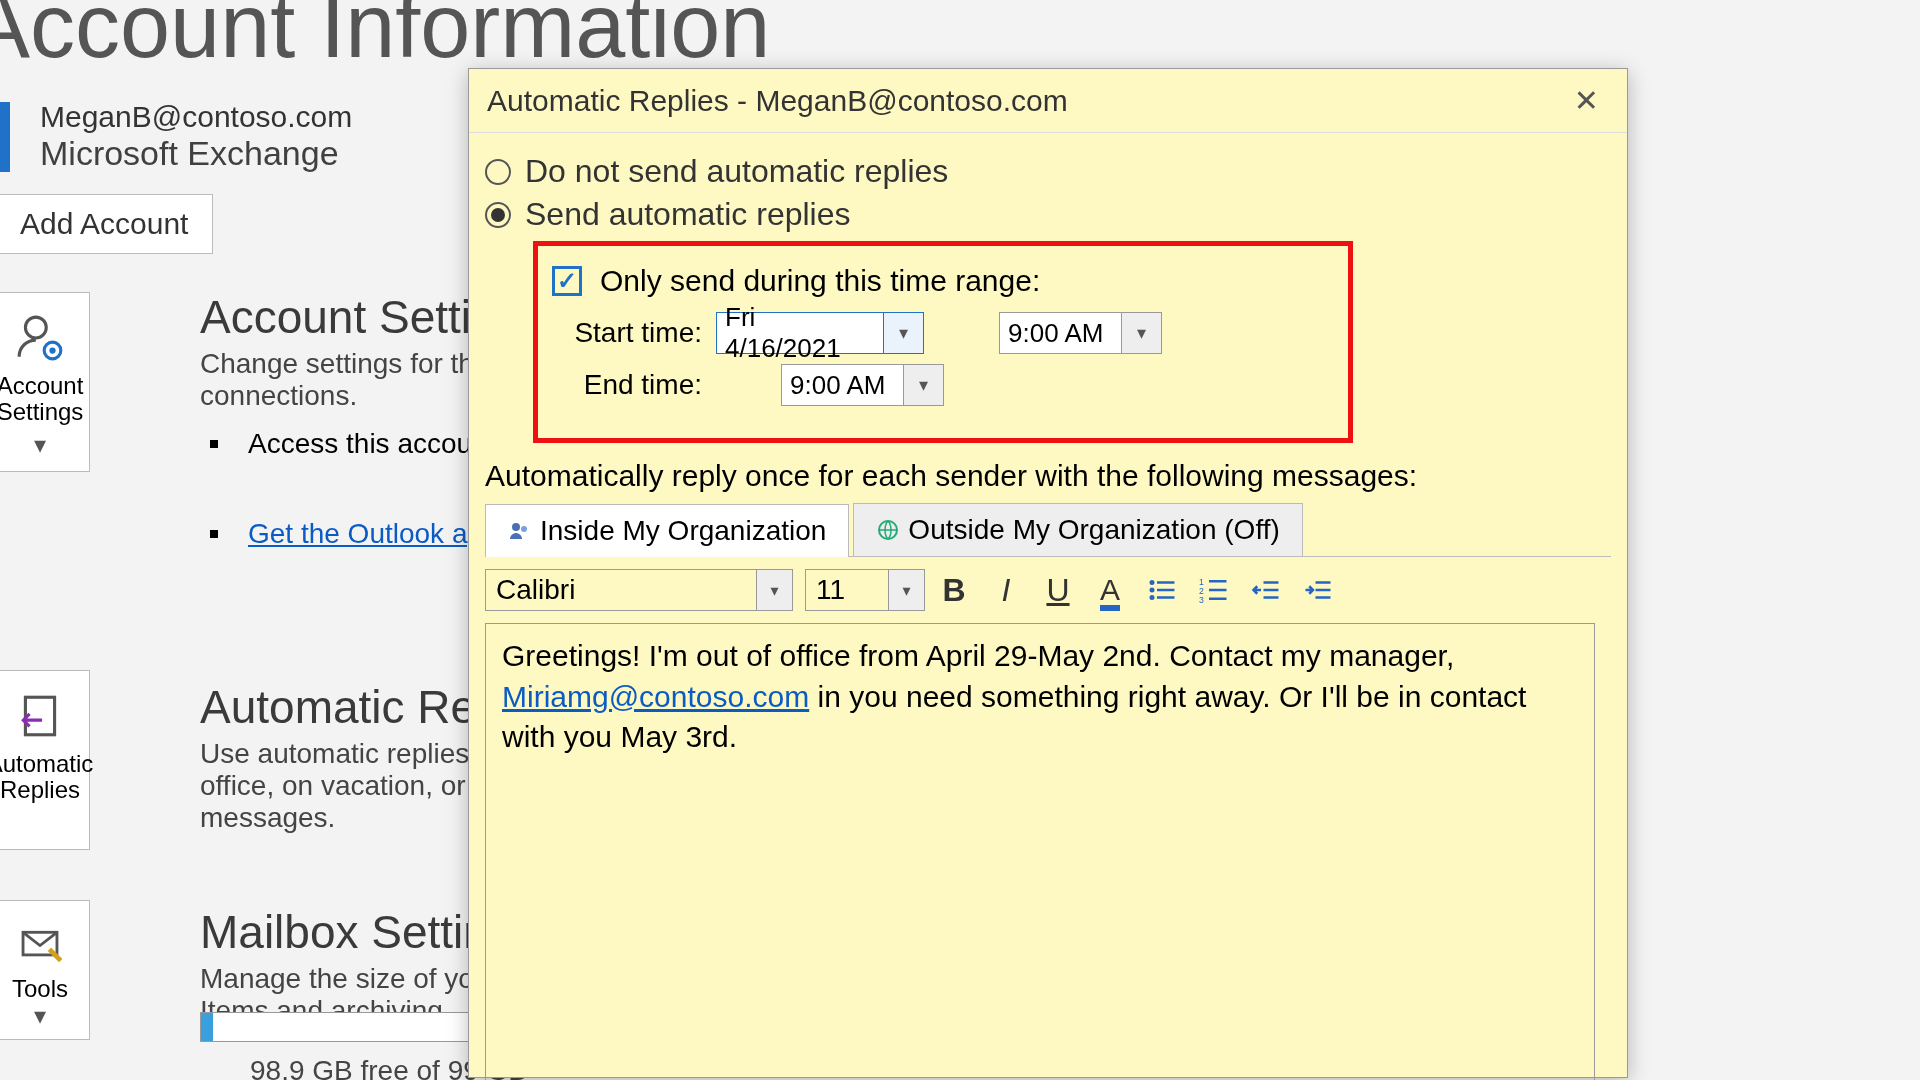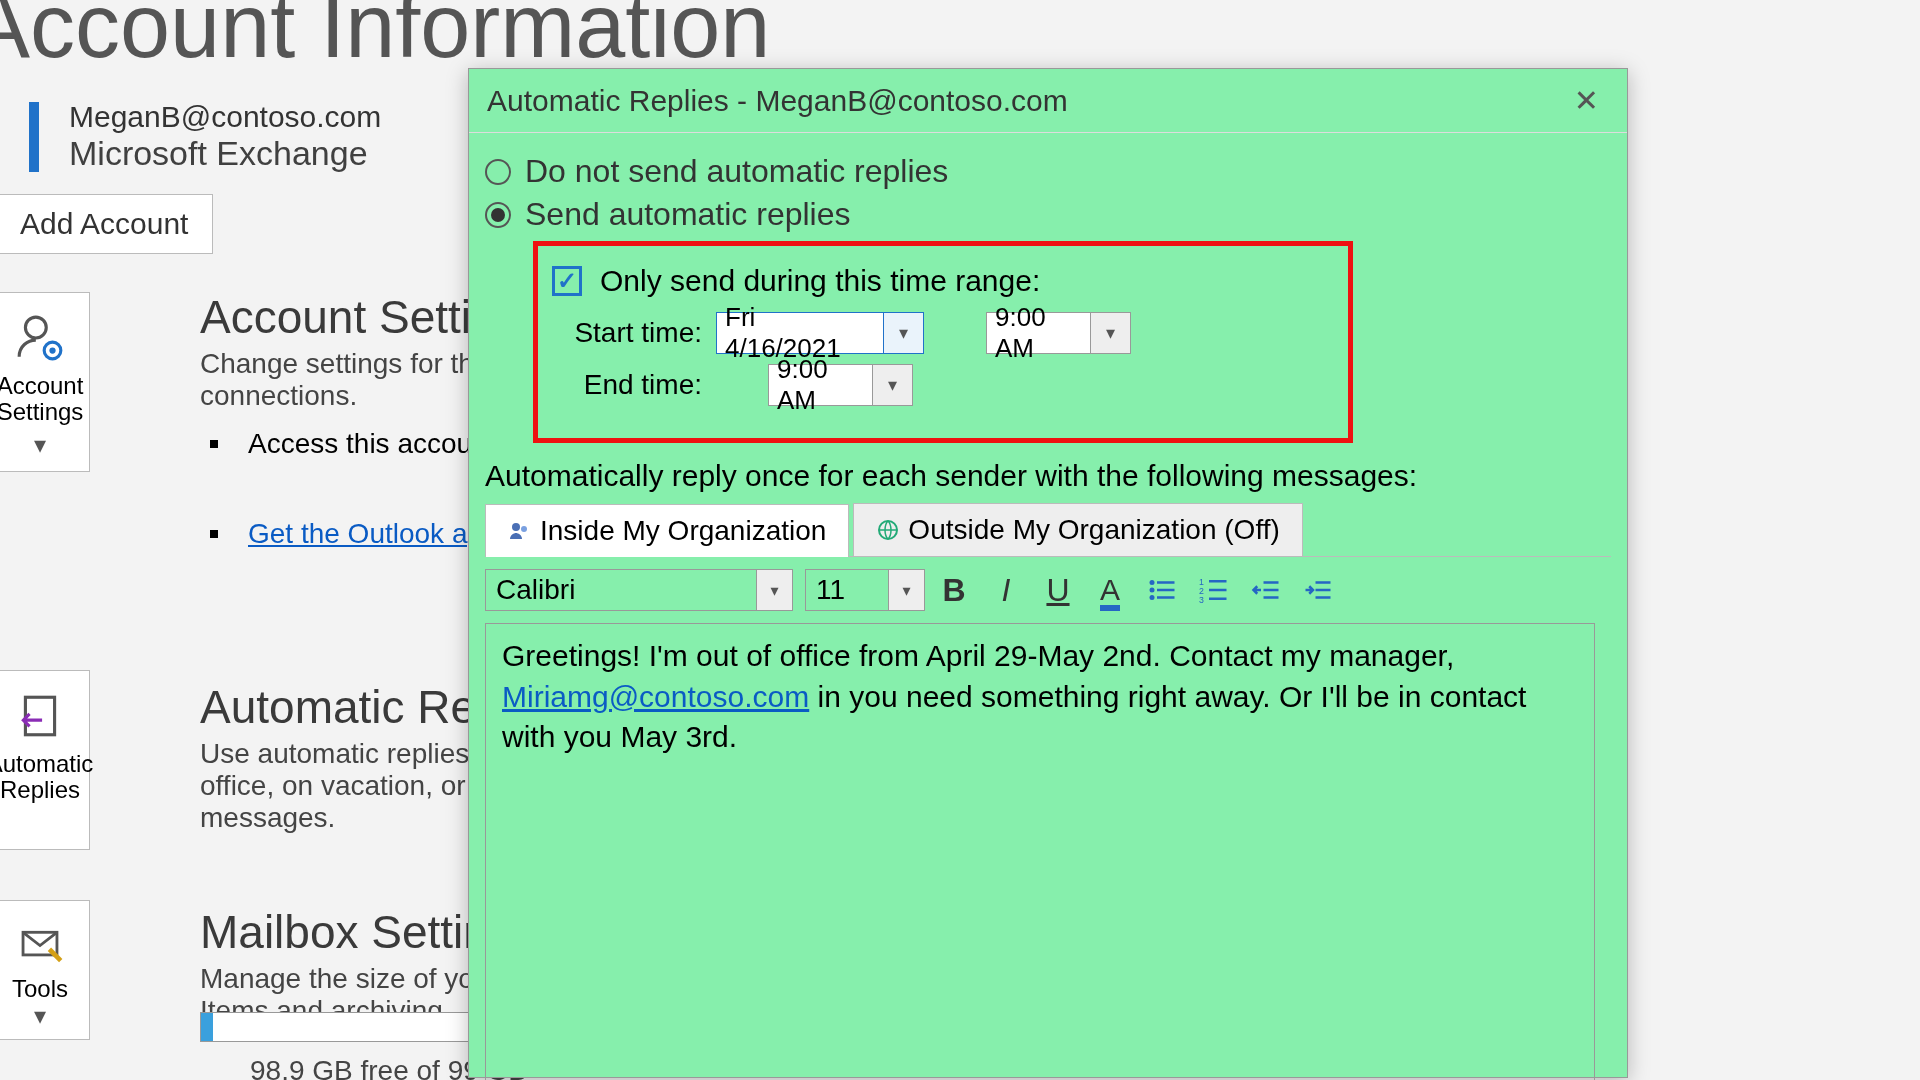--- a/index.html
+++ b/index.html
@@ -16,21 +16,20 @@
     top: -25px; left: -30px;
     font-size: 90px;
     font-weight: 300;
     color: #555;
   }
   .account-header {
     position: absolute;
     top: 100px; left: 0;
     display: flex;
     align-items: center;
-    padding-left: 29px;
   }
   .account-color-bar {
     width: 10px; height: 70px;
     background: #2072c9;
     margin-right: 30px;
   }
   .account-lines { display: flex; flex-direction: column; }
   .account-email { font-size: 30px; color: #333; }
   .account-type  { font-size: 34px; color: #404040; }
 
@@ -96,21 +95,21 @@
   .mbx-progress-fill {
     width: 12px; height: 100%;
     background: #3aa0dd;
   }
 
   
   .dialog {
     position: absolute;
     top: 68px; left: 468px;
     width: 1160px; height: 1010px;
-    background: #86efac;
+    background: #fef9c3;
     border: 1px solid #999;
     box-shadow: 0 4px 20px rgba(0,0,0,.25);
   }
   .dialog-titlebar {
     display: flex;
     justify-content: space-between;
     align-items: center;
     padding: 10px 18px;
     border-bottom: 1px solid #ddd;
   }
@@ -147,21 +146,21 @@
   .time-grid { margin-top: 14px; }
   .time-row { display: flex; align-items: center; margin: 10px 0; }
   .time-label { width: 150px; text-align: right; font-size: 28px; margin-right: 14px; }
   .combo {
     border: 1px solid #999; background: #fff;
     display: flex; align-items: center;
     height: 42px;
   }
   .combo.date { width: 208px; margin-right: 10px; }
   .combo.date.first-date { border: 1px solid #2072c9; }
-  .combo.time { width: 145px; margin-left: 52px; }
+  .combo.time { width: 163px; margin-left: 65px; }
   .combo-text { flex: 1; padding: 0 8px; font-size: 26px; }
   .combo-btn {
     width: 40px; height: 100%;
     border-left: 1px solid #999;
     background: #eee;
     display: flex; align-items: center; justify-content: center;
     font-size: 18px; color: #555;
   }
   .combo.date.first-date .combo-btn { border-left: 1px solid #2072c9; background: #eaf3fb; }
 

